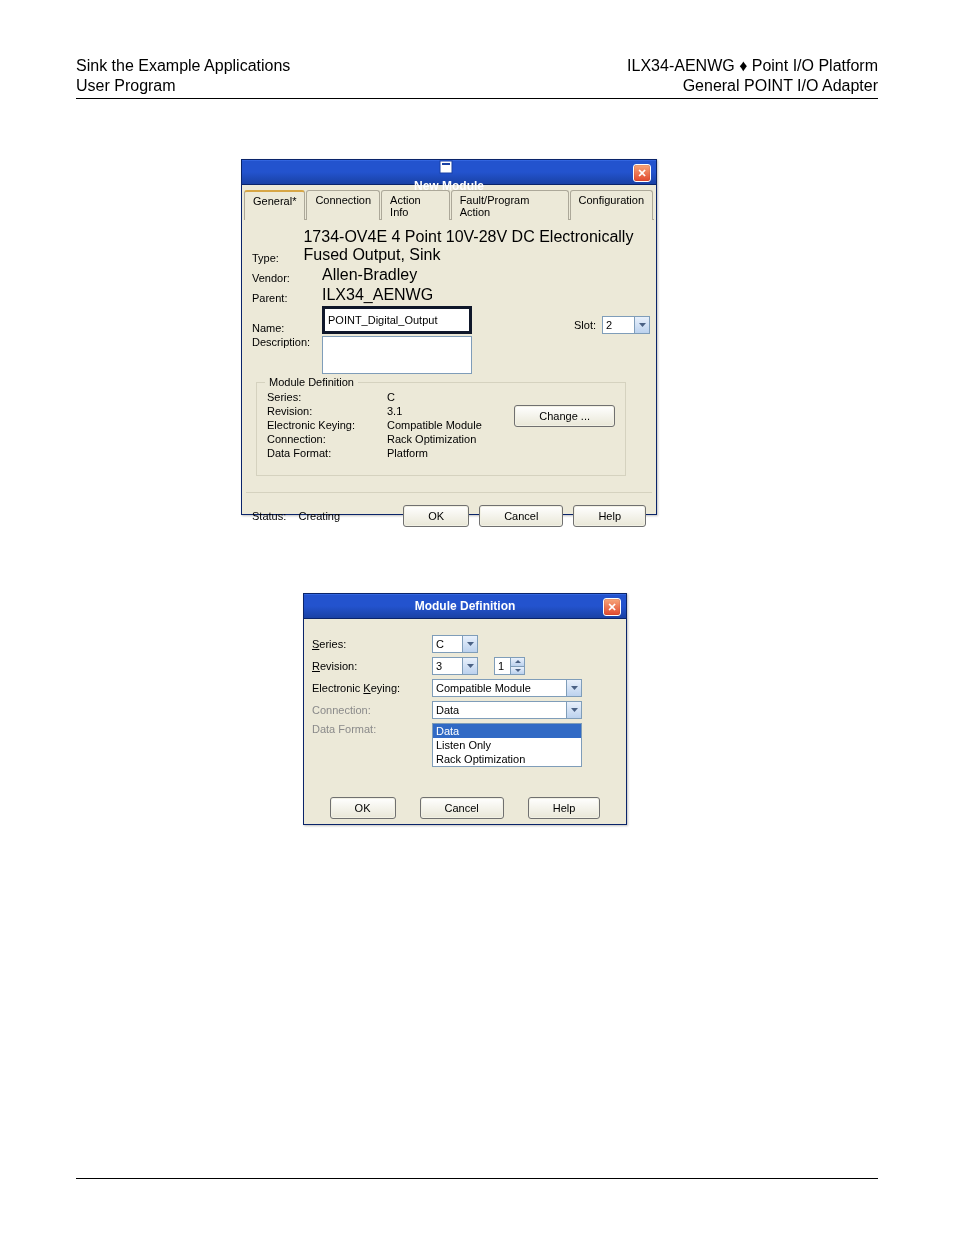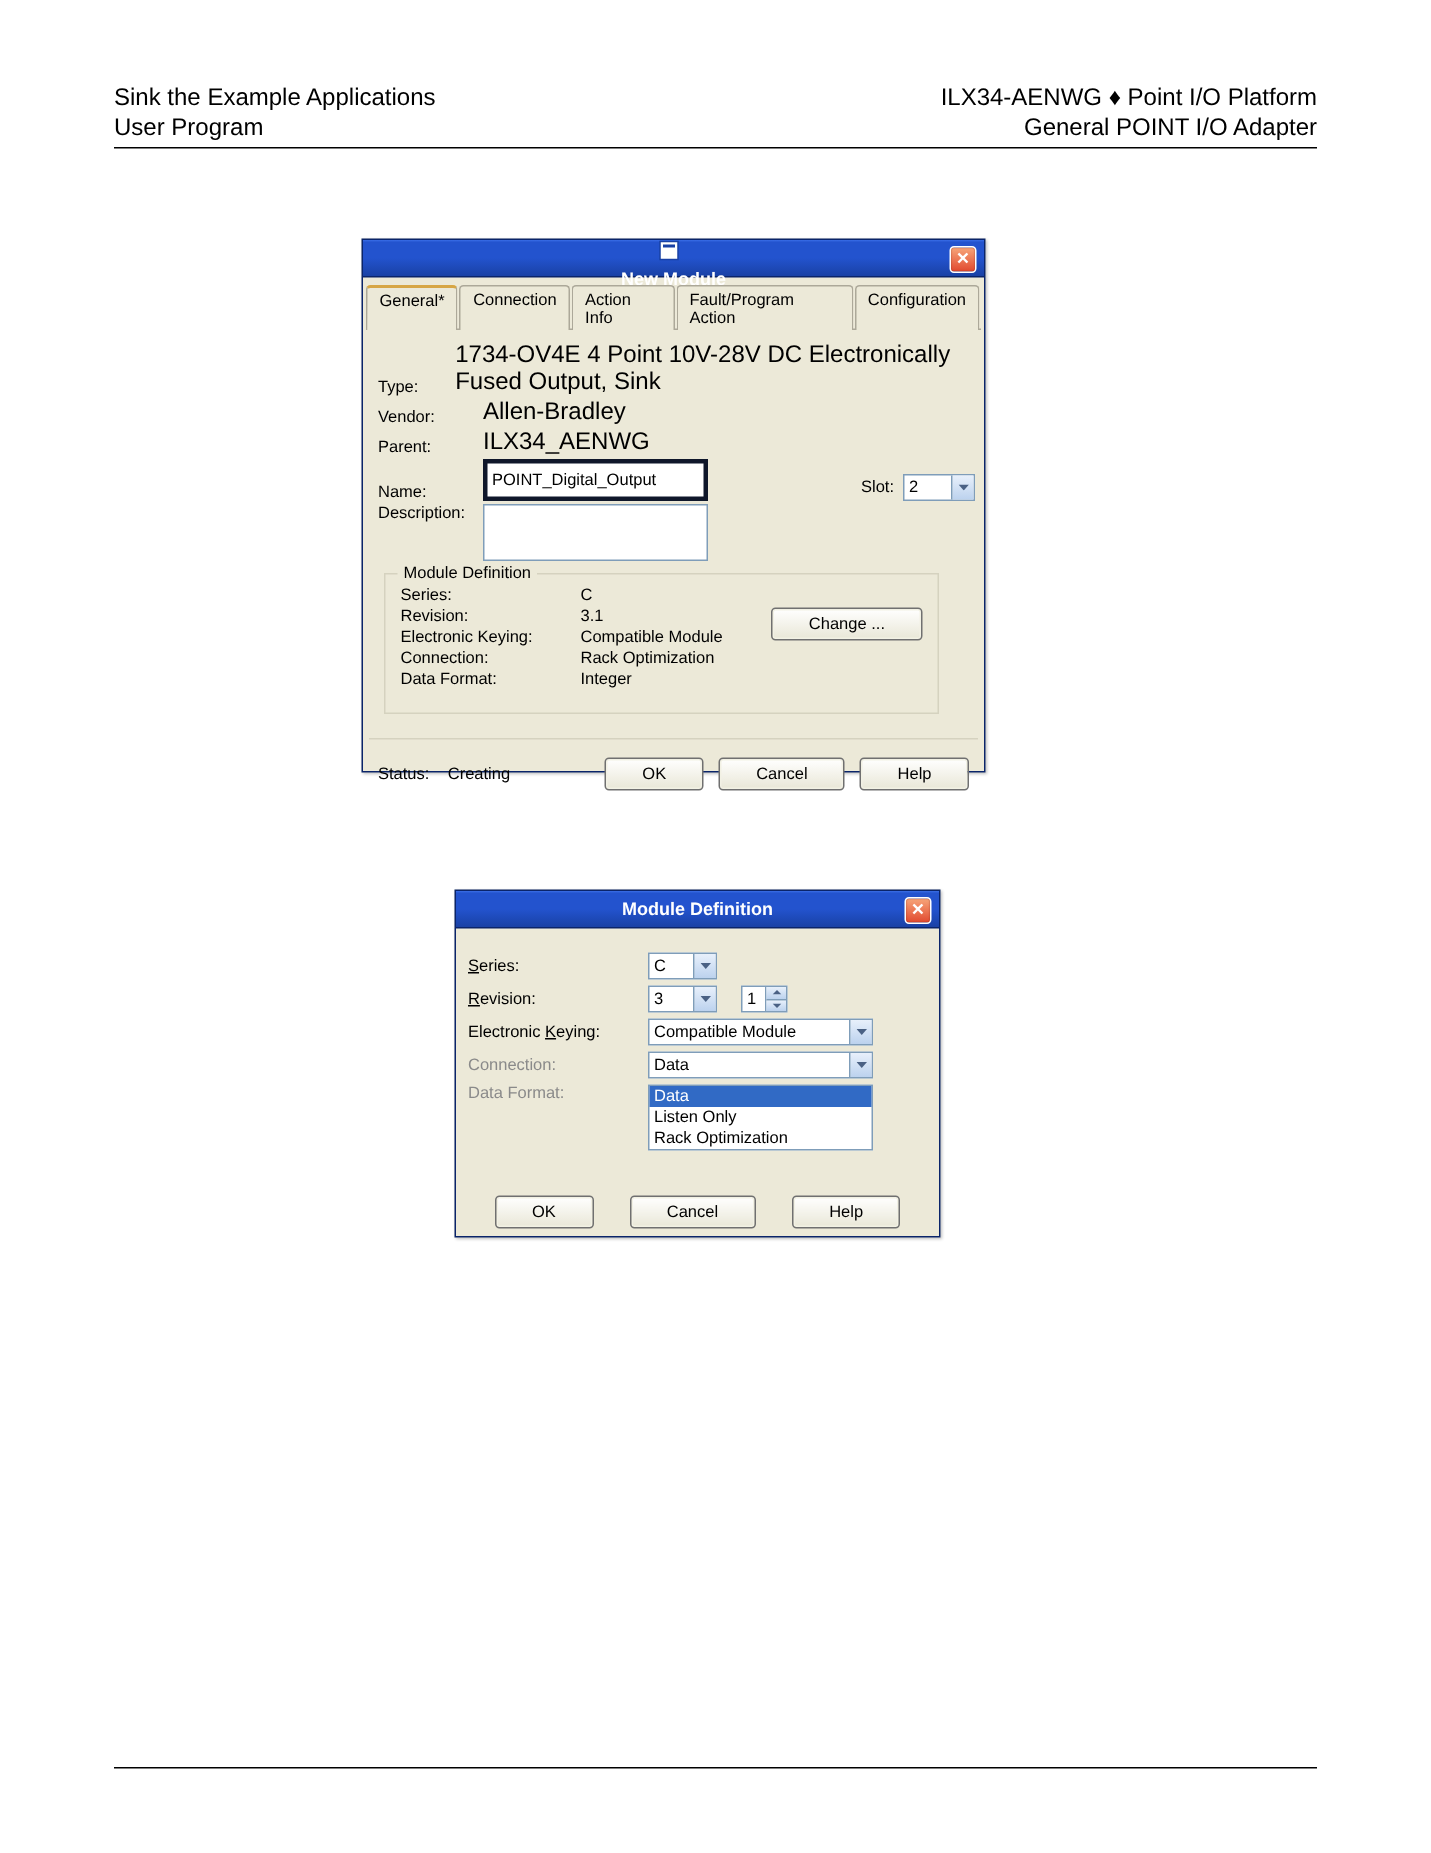--- a/index.html
+++ b/index.html
@@ -306,21 +306,21 @@
           <div class="rowmd">
               <div class="l">Electronic Keying:</div>
               <div class="v">Compatible Module</div>
             </div>
           <div class="rowmd">
               <div class="l">Connection:</div>
               <div class="v">Rack Optimization</div>
             </div>
           <div class="rowmd">
               <div class="l">Data Format:</div>
-              <div class="v">Integer</div>
+              <div class="v">Platform</div>
             </div>
         </div>
         <div style="padding-top:16px">
           <button class="btn" style="min-width:72px">Change ...</button>
         </div>
       </div>
     </div>
   </div>
 
   <div class="inner-sep"></div>

